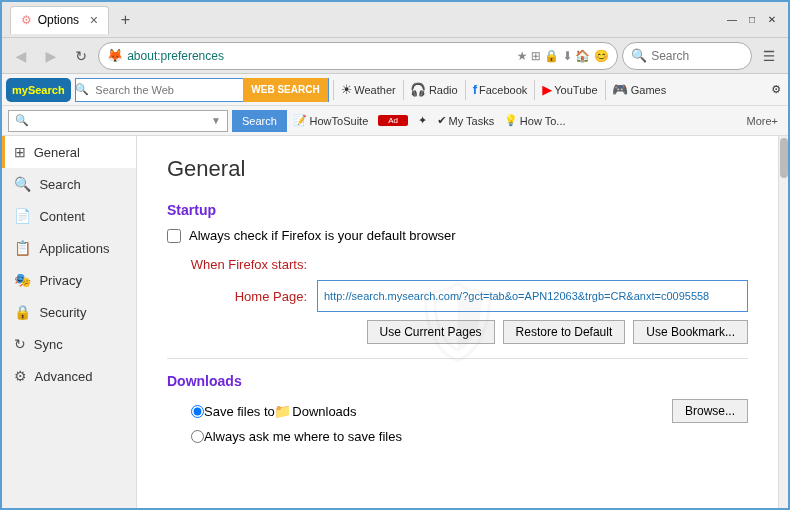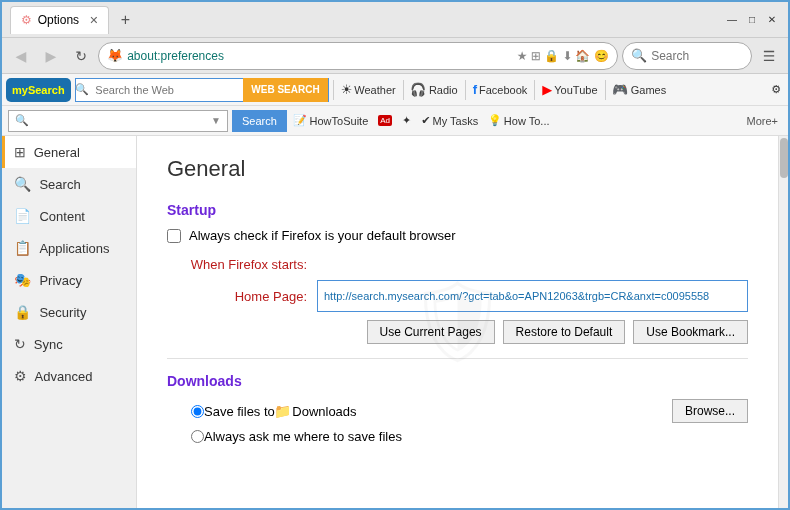--- a/index.html
+++ b/index.html
@@ -40,21 +40,21 @@
     .toolbar-item { display: flex; align-items: center; gap: 2px; font-size: 11px; color: #333; cursor: pointer; padding: 0 3px; }
     .toolbar-icon { font-size: 13px; }
     .more-btn { font-size: 11px; color: #555; cursor: pointer; margin-left: auto; padding: 0 4px; }
 
     
     .toolbar2 { background: #f5f5f5; height: 30px; display: flex; align-items: center; padding: 0 6px; border-bottom: 1px solid #ddd; gap: 4px; }
     .search-input-box { background: #fff; border: 1px solid #aaa; height: 22px; display: flex; align-items: center; padding: 0 6px; gap: 4px; flex: 0 0 220px; }
     .search-input2 { font-size: 11px; outline: none; border: none; flex: 1; background: transparent; }
     .search-btn { background: #4a90d9; color: #fff; font-size: 11px; padding: 2px 10px; border: none; cursor: pointer; height: 22px; }
     .toolbar2-item { display: flex; align-items: center; gap: 2px; font-size: 11px; color: #333; cursor: pointer; padding: 0 3px; }
-    .ad-icon { background: #cc0000; color: #fff; font-size: 8px; border-radius: 2px; padding: 1px 2px; }
+    .ad-icon { background: #cc0000; color: #fff; font-size: 8px; border-radius: 2px; padding: 1px 10px; }
 
     
     .main-area { display: flex; flex: 1; overflow: hidden; }
 
     
     .sidebar { width: 135px; background: #f0f0f0; border-right: 1px solid #ddd; display: flex; flex-direction: column; }
     .sidebar-item { display: flex; align-items: center; gap: 8px; padding: 8px 12px; cursor: pointer; font-size: 13px; color: #333; }
     .sidebar-item.active { background: #fff; border-left: 3px solid #f5a623; color: #333; padding-left: 9px; }
     .sidebar-icon { font-size: 14px; color: #555; }
 

